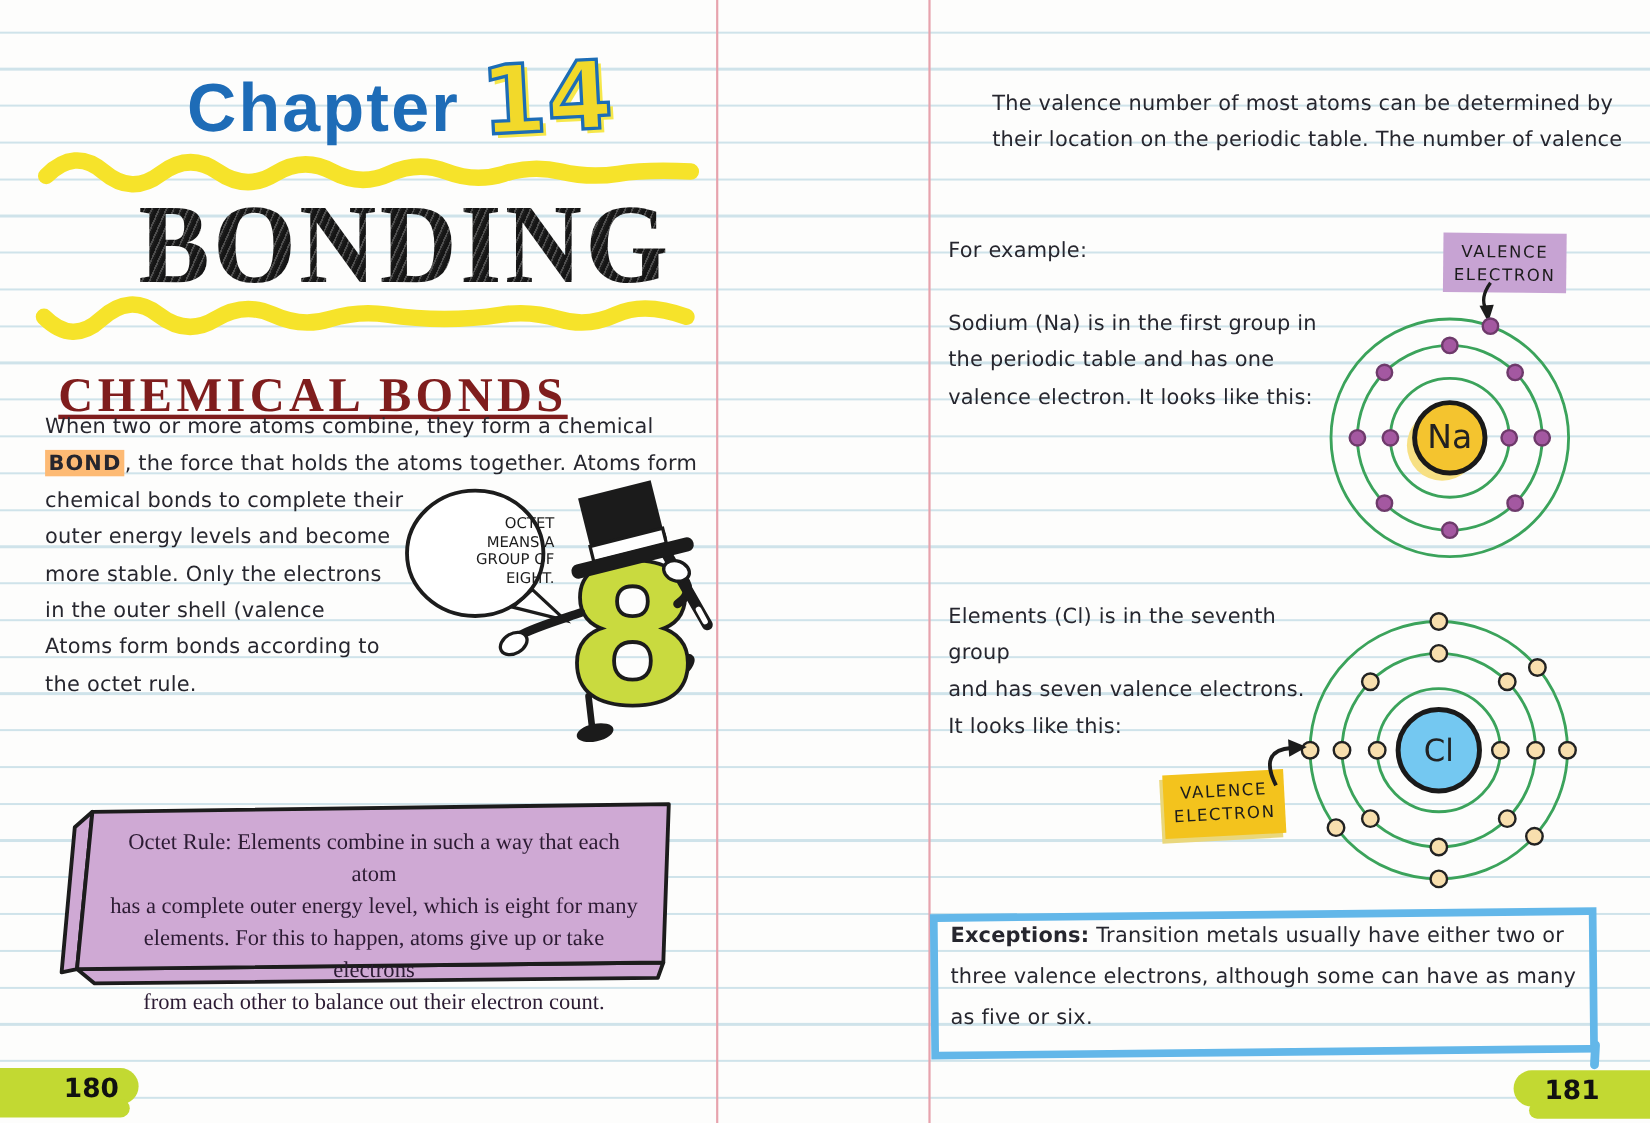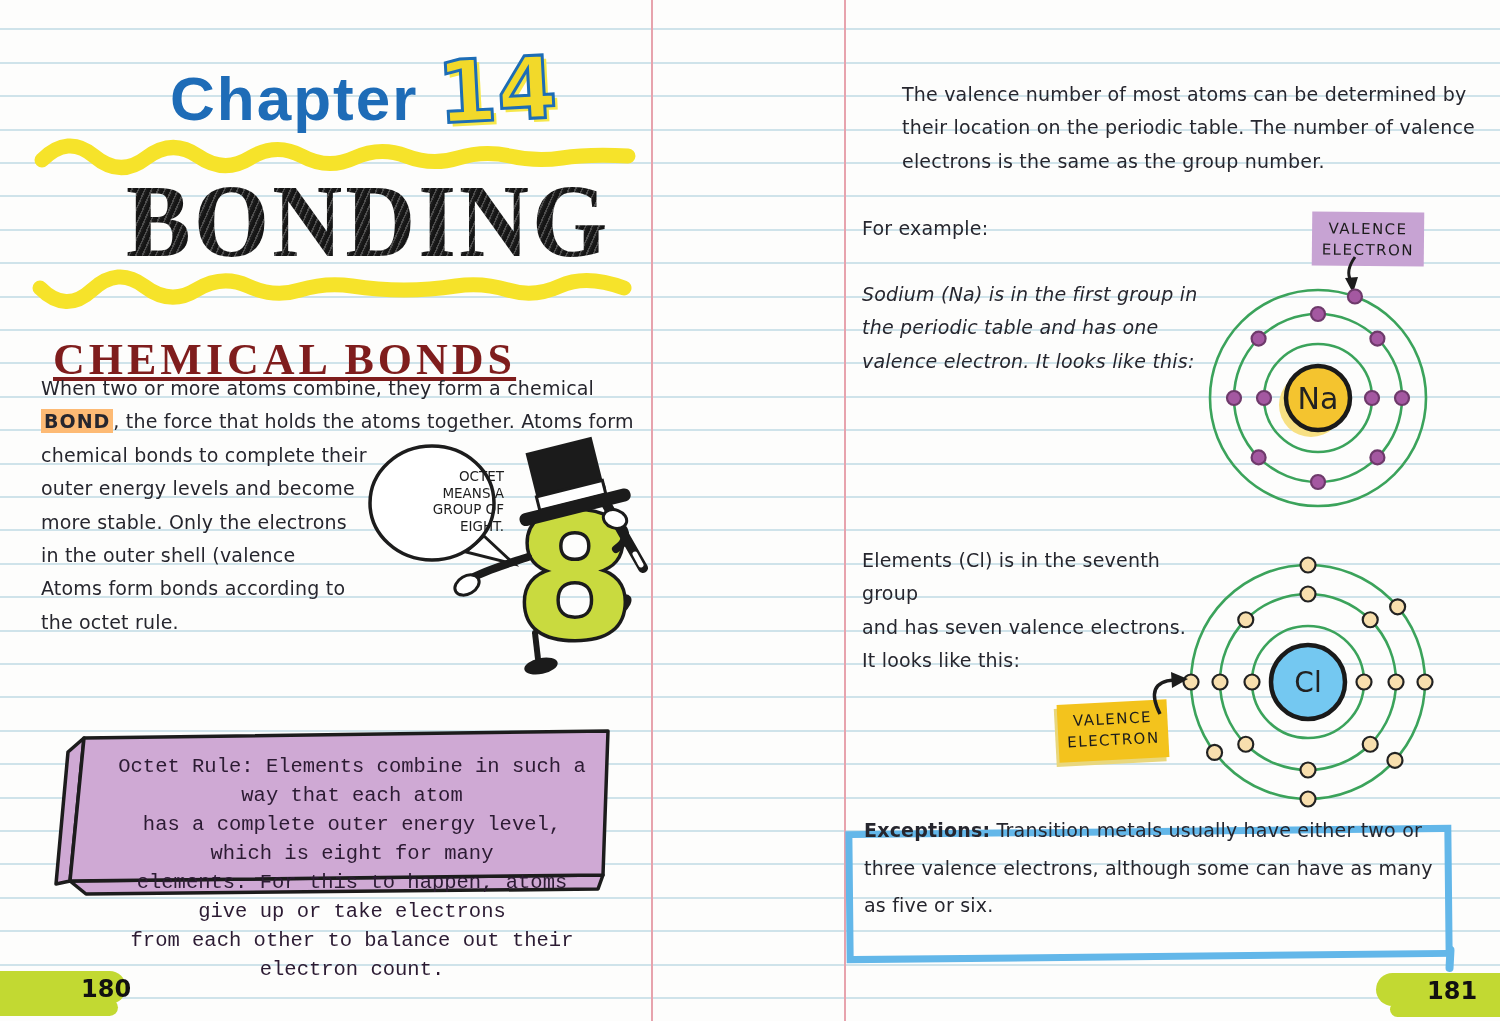--- a/index.html
+++ b/index.html
@@ -47,29 +47,29 @@
   .section-heading {
     font-family:"Liberation Serif", serif; font-weight:bold;
     font-size:44px; letter-spacing:4px; color:#7f1d1d; white-space:nowrap;text-decoration:underline;
   }
   .hand { font-size:19px; line-height:33.4px; color:#26262e; letter-spacing:0.2px; }
   .hand .hl {
     background:#fdba74; font-weight:bold; padding:1px 3px; letter-spacing:1px;
   }
   .hand .b { font-weight:bold; }
   .serif-box-text {
-    font-family:Liberation Mono, monospace; font-size:20.5px; line-height:29px;
-    color:#2c1b33; text-align:center;margin-left:12px;
+    font-family:Liberation Serif, serif; font-size:20.5px; line-height:29px;
+    color:#2c1b33; text-align:center;
   }
   .bubble-text { font-size:13.5px; line-height:16.5px; text-align:center; font-weight:500; color:#1d1d1d; }
   .label-tag {
     text-align:center; font-size:15px; line-height:21px; letter-spacing:1.5px;
     color:#1c1c1c; padding-top:7px;
   }
-  .page-num { font-weight:bold; font-size:24px; color:#111;margin-left:23px; }
+  .page-num { font-weight:bold; font-size:24px; color:#111; }
   .green-swash { background:#c2d932; }
   .exceptions-box {
     border:7px solid #63b7e9; background:transparent;
     transform:rotate(-0.6deg);
   }
   svg text { font-family:"DejaVu Sans", sans-serif; }
 </style>
 </head>
 <body>
 
@@ -152,25 +152,24 @@
     <div>from each other to balance out their electron count.</div>
   </div>
 
 <div class="abs green-swash" style="left:0; top:971px; width:126px; height:33px; border-radius:0 18px 18px 0;"></div>
 <div class="abs green-swash" style="left:0; top:999px; width:118px; height:17px; border-radius:0 10px 10px 0;"></div>
 <div class="abs page-num" style="left:58px; top:975px;">180</div>
 
 <div class="abs hand" style="left:902px; top:78px; width:580px;">
     <div>The valence number of most atoms can be determined by</div>
     <div>their location on the periodic table. The number of valence</div>
-    <div>electrons is the same as the group number.</div>
   </div>
 <div class="abs hand" style="left:862px; top:212px;">For example:</div>
 
-<div class="abs hand" style="left:862px; top:278px; width:360px;font-style:italic;">
+<div class="abs hand" style="left:862px; top:278px; width:360px;">
     <div>Sodium (Na) is in the first group in</div>
     <div>the periodic table and has one</div>
     <div>valence electron. It looks like this:</div>
   </div>
 
 <div class="abs" style="left:1312px; top:212px; width:112px; height:54px; background:#c7a3d3; transform:rotate(0.6deg);">
   <div class="label-tag">
       <div>VALENCE</div>
       <div>ELECTRON</div>
     </div>
@@ -235,21 +234,21 @@
       <div>ELECTRON</div>
     </div>
 </div>
 <svg class="abs" style="left:1138px; top:662px;" width="62" height="58">
   <path d="M 22 52 Q 6 20 36 18" fill="none" stroke="#1c1c1c" stroke-width="3.5"></path>
   <polygon points="33,10 34,26 50,17" fill="#1c1c1c"></polygon>
 </svg>
 
 <div class="abs exceptions-box" style="left:846px; top:828px; width:606px; height:132px;"></div>
 <div class="abs" style="left:1446px; top:946px; width:8px; height:26px; background:#63b7e9; transform:rotate(3deg); border-radius:4px;"></div>
-<div class="abs hand" style="left:864px; top:812px; width:575px; line-height:37.5px;">
+<div class="abs hand" style="left:864px; top:832px; width:575px; line-height:37.5px;">
     <div><span class="b">Exceptions:</span> Transition metals usually have either two or</div>
     <div>three valence electrons, although some can have as many</div>
     <div>as five or six.</div>
   </div>
 
 <div class="abs green-swash" style="left:1376px; top:973px; width:124px; height:33px; border-radius:18px 0 0 18px;"></div>
 <div class="abs green-swash" style="left:1390px; top:1002px; width:110px; height:15px; border-radius:10px 0 0 10px;"></div>
 <div class="abs page-num" style="left:1404px; top:977px;">181</div>
 
 </body></html>

